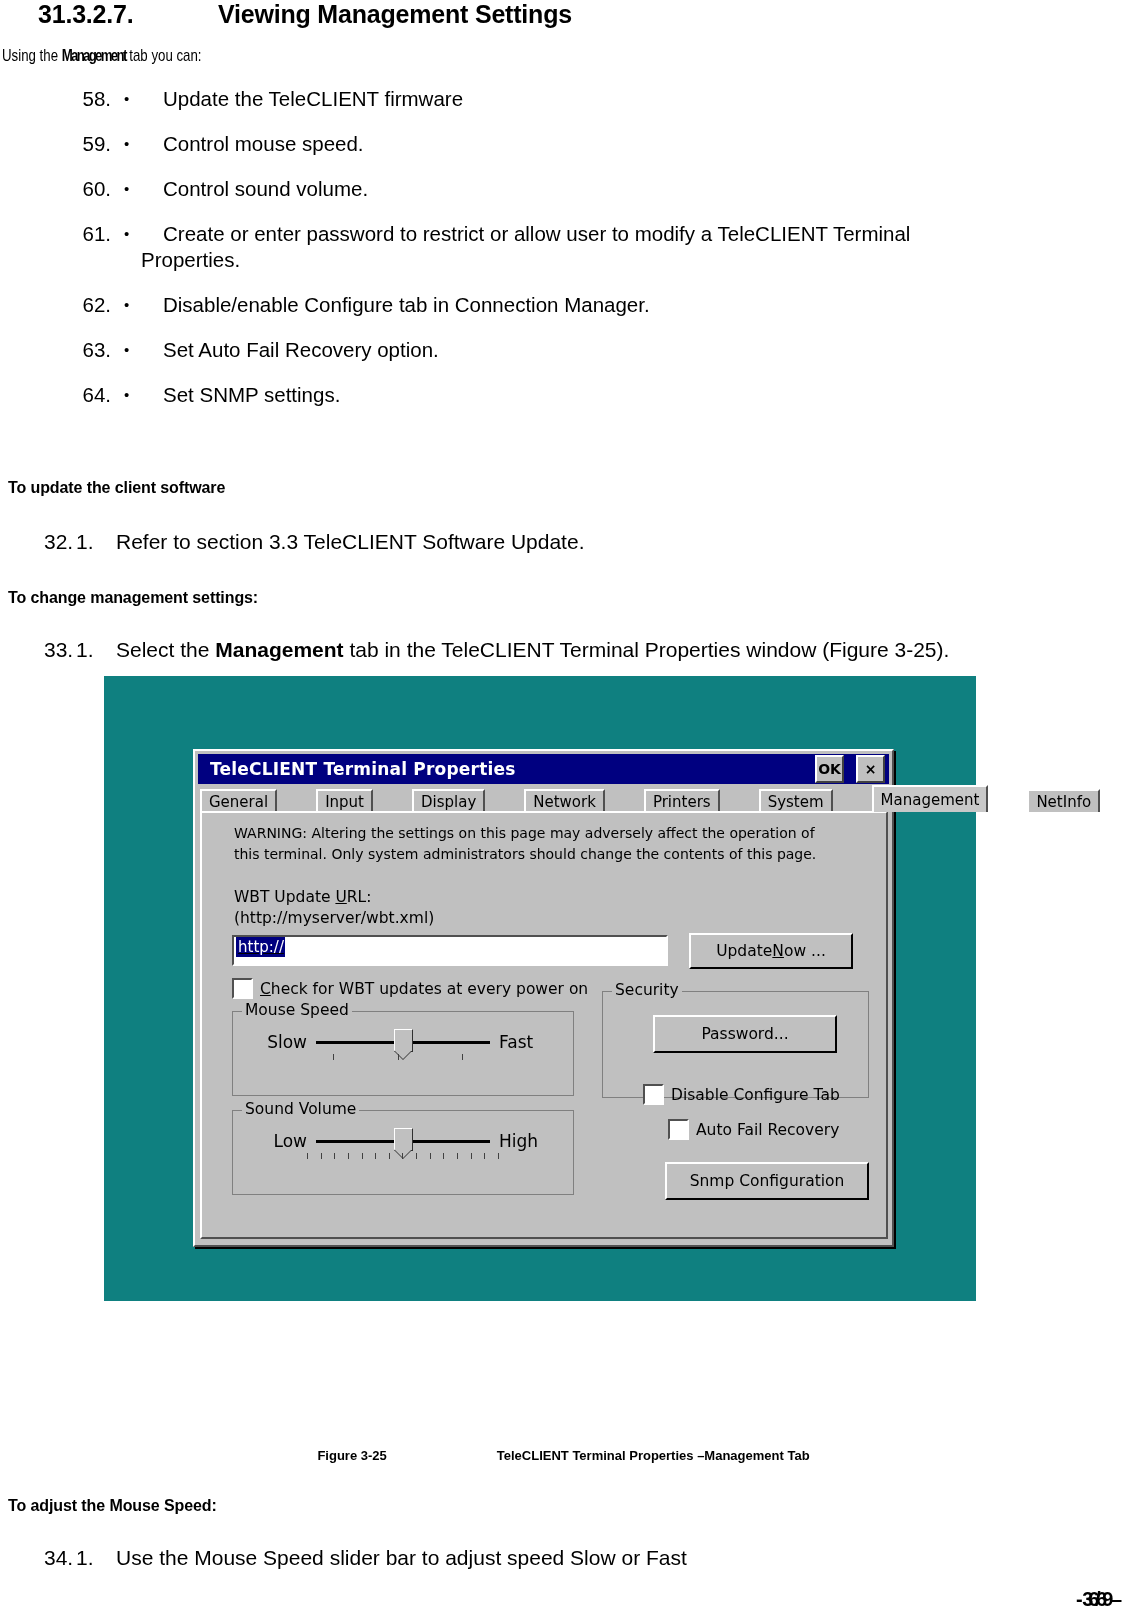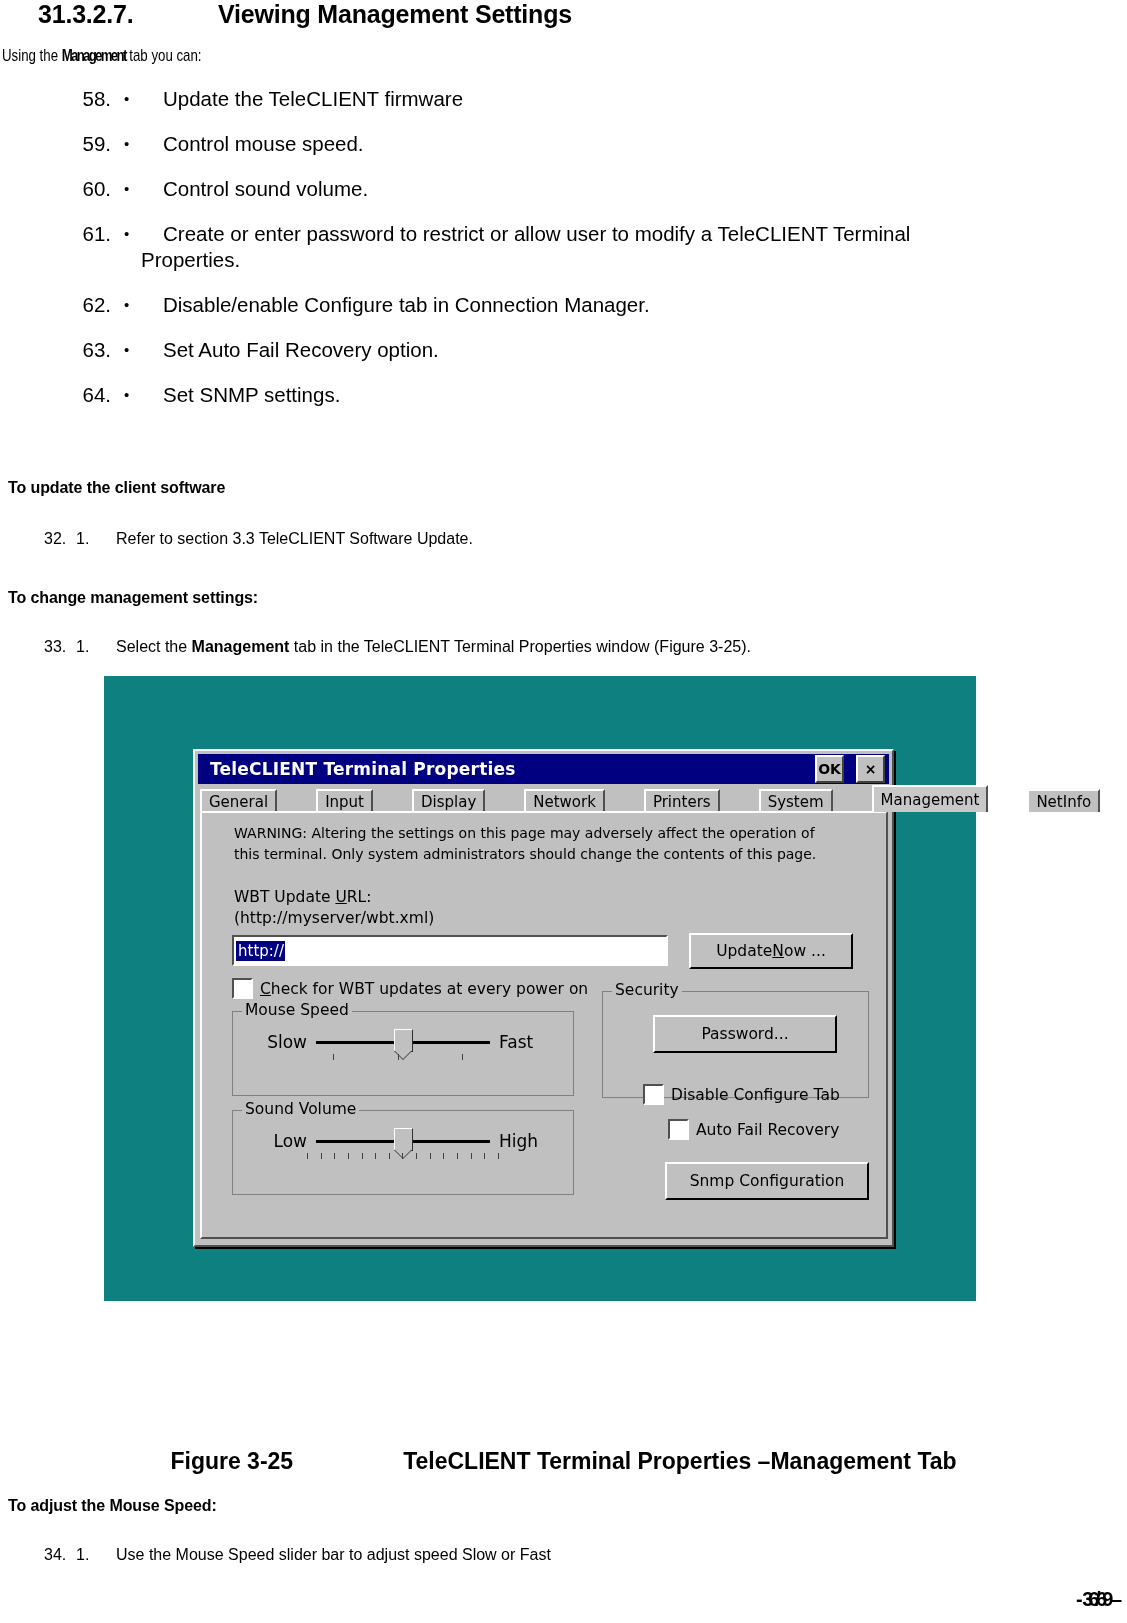--- a/index.html
+++ b/index.html
@@ -57,31 +57,31 @@
   .blt .cont { display: block; margin-left: 63px; }
 
   .lead {
     position: absolute; left: 8px;
     font-size: 16px; font-weight: bold;
     letter-spacing: -0.1px;
     white-space: nowrap;
   }
   .step {
     position: absolute; left: 44px;
-    font-size: 16px;
+    font-size: 21px;
     white-space: nowrap;
   }
   .step .sn { display: inline-block; width: 32px; }
   .step .sn2 { display: inline-block; width: 40px; }
   .step b { font-weight: bold; }
 
   .figcap {
     position: absolute; left: 0; top: 1448px; width: 1127px;
     text-align: center;
-    font-size: 23px; font-weight: bold;
+    font-size: 13px; font-weight: bold;
   }
   .figcap .gap { display: inline-block; width: 110px; }
 
   .footer {
     position: absolute; right: 8px; top: 1588px;
     font-size: 20px; font-weight: bold;
     letter-spacing: -3px;
   }
   .footer .pn { letter-spacing: -5px; }
 
@@ -177,22 +177,23 @@
   .urllabel u { text-decoration: underline; }
 
   .urlfield {
     position: absolute; left: 30px; top: 122px;
     width: 432px; height: 27px;
     background: #ffffff;
     border-top: 2px solid #505050;
     border-left: 2px solid #505050;
     border-right: 2px solid #ffffff;
     border-bottom: 2px solid #ffffff;
-    display: flex; align-items: center;
+    display: flex; align-items: flex-start;
     overflow: hidden;
+    text-decoration: underline;
   }
   .urlsel {
     background: #000080; color: #ffffff;
     font-size: 15px; padding: 1px 1px 1px 2px;
     margin-left: 2px;
   }
 
   .btn {
     background: #c0c0c0;
     border-top: 2px solid #ffffff;

